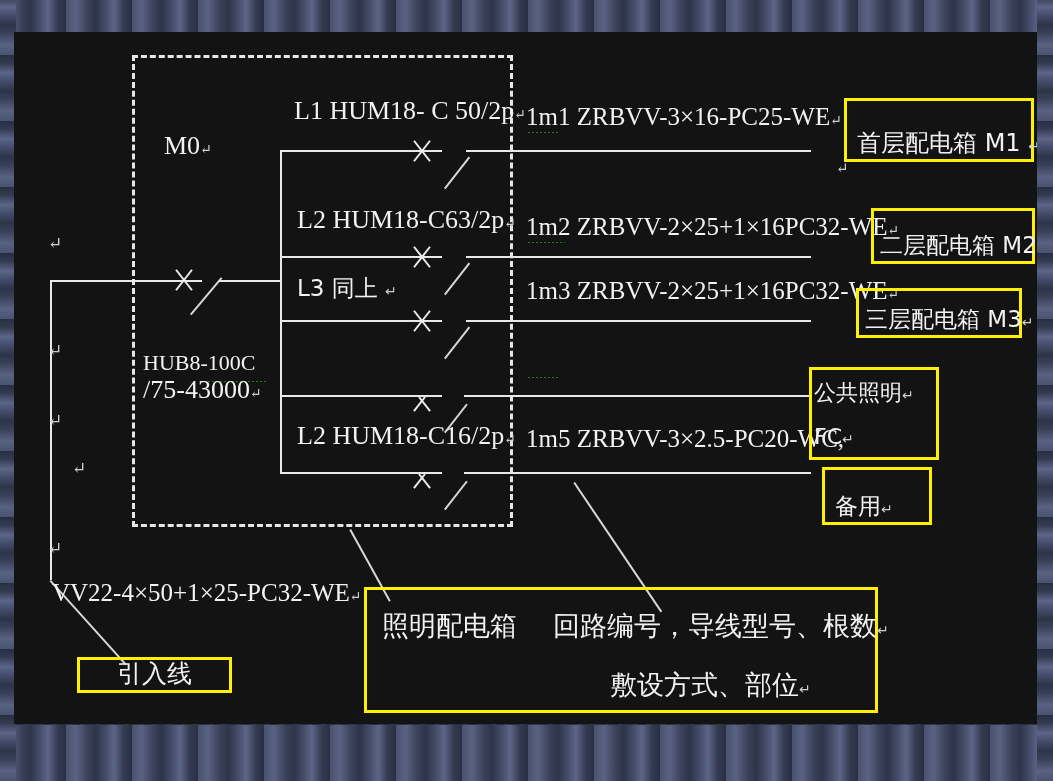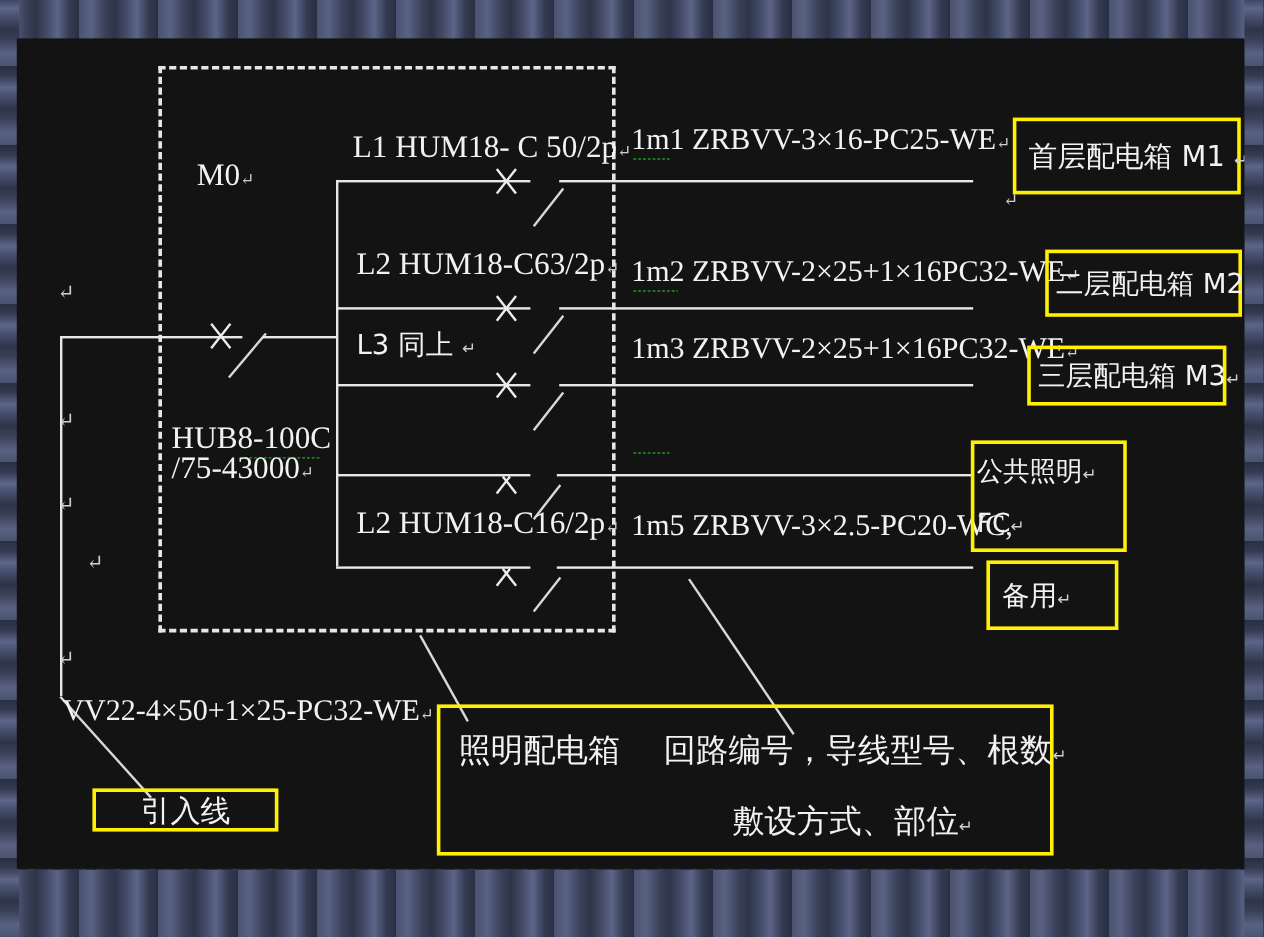--- a/index.html
+++ b/index.html
@@ -100,21 +100,21 @@
   .chev::before { left: -2px; transform-origin: 100% 50%; transform: rotate(-52deg); }
   .chev::after  { left: 10px; transform-origin: 0 50%;  transform: rotate(52deg); }
 
   
   .ybox {
     position: absolute;
     border: 3px solid #ffef00;
     background: transparent;
     color: #f2f2f2;
     display: flex;
-    align-items: center;
+    align-items: flex-end;
   }
   .ybox .label { padding: 0 10px; white-space: nowrap; }
 
   
   .squig {
     position: absolute; height: 3px;
     background-image: radial-gradient(circle, #1f7a1f 1px, transparent 1px);
     background-size: 4px 3px;
     background-repeat: repeat-x;
   }
@@ -171,27 +171,27 @@
     <div class="dline" style="left:430px; top:477px; width:36px; transform: rotate(-52deg);"></div>
     <div class="hline" style="left:450px; top:440px; width:347px;"></div>
 
     <div class="dline" style="left:337px; top:497px; width:82px; transform: rotate(61deg);"></div>
     <div class="dline" style="left:561px; top:450px; width:156px; transform: rotate(56deg);"></div>
 
     <div class="t" style="left:150px; top:101px; font-size:26px;">
       <span>M0</span><span class="ret">↵</span>
     </div>
 
-    <div class="t" style="left:129px; top:320px; font-size:26px;">HUB8-100C</div>
+    <div class="t" style="left:129px; top:320px; font-size:22px;">HUB8-100C</div>
     <div class="squig" style="left:185px; top:348px; width:68px;"></div>
     <div class="t" style="left:129px; top:345px; font-size:26px;">
       <span>/75-43000</span><span class="ret">↵</span>
     </div>
 
-    <div class="t" style="left:280px; top:78px; font-size:26px;">
+    <div class="t" style="left:280px; top:66px; font-size:26px;">
       <span>L1 HUM18- C 50/2p</span><span class="ret">↵</span>
     </div>
     <div class="t" style="left:283px; top:175px; font-size:26px;">
       <span>L2 HUM18-C63/2p</span><span class="ret">↵</span>
     </div>
     <div class="t cjk" style="left:283px; top:245px; font-size:23px;">
       <span>L3 同上</span> <span class="ret">↵</span>
     </div>
     <div class="t" style="left:283px; top:391px; font-size:26px;">
       <span>L2 HUM18-C16/2p</span><span class="ret">↵</span>

